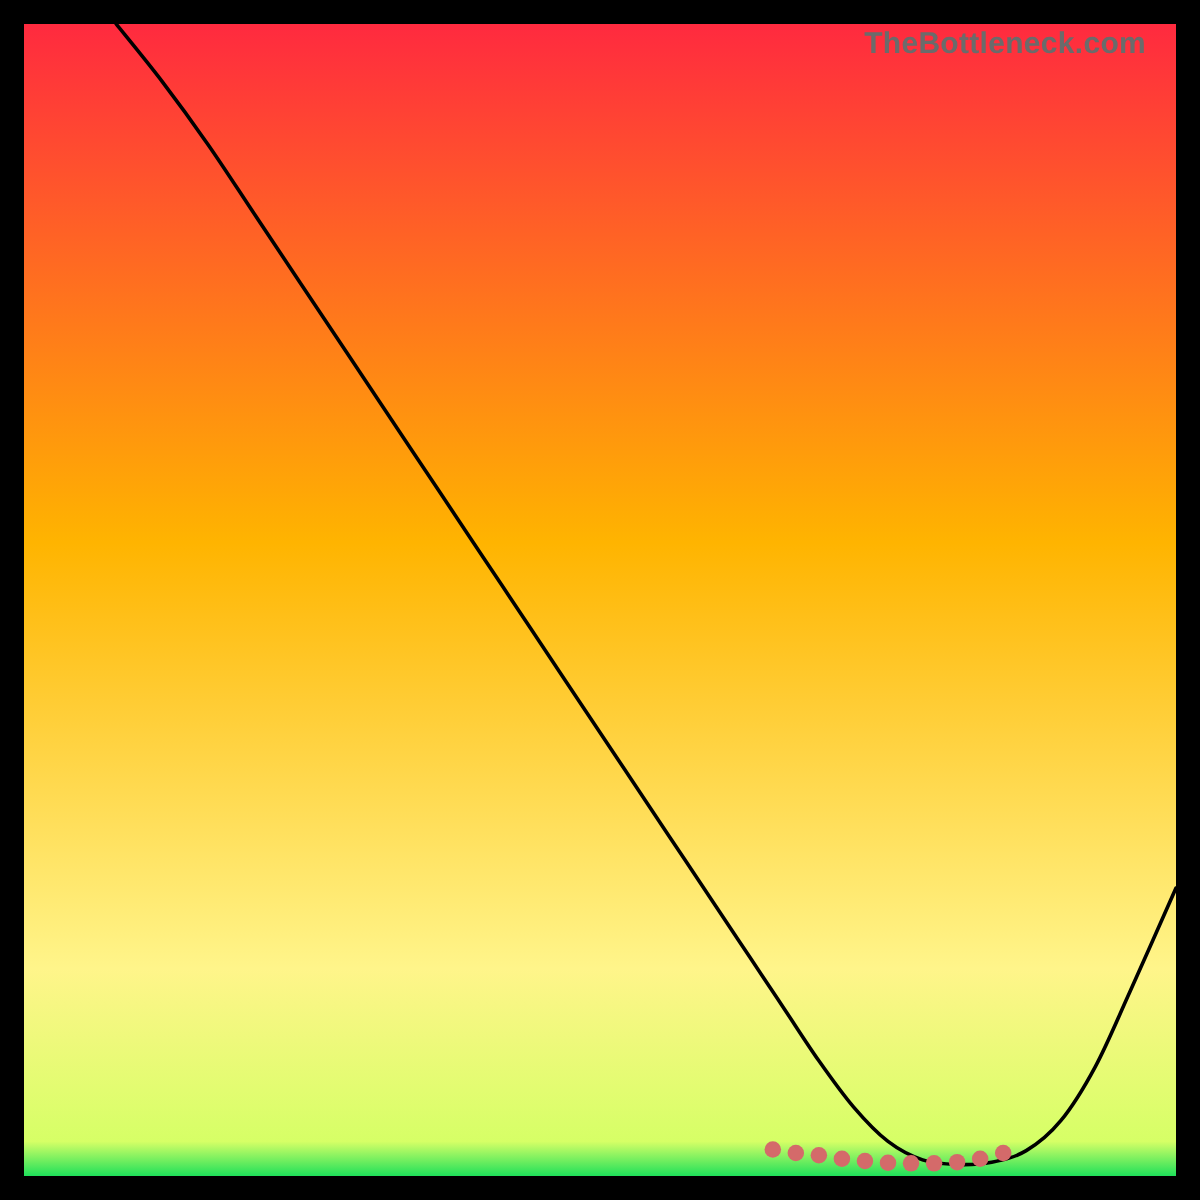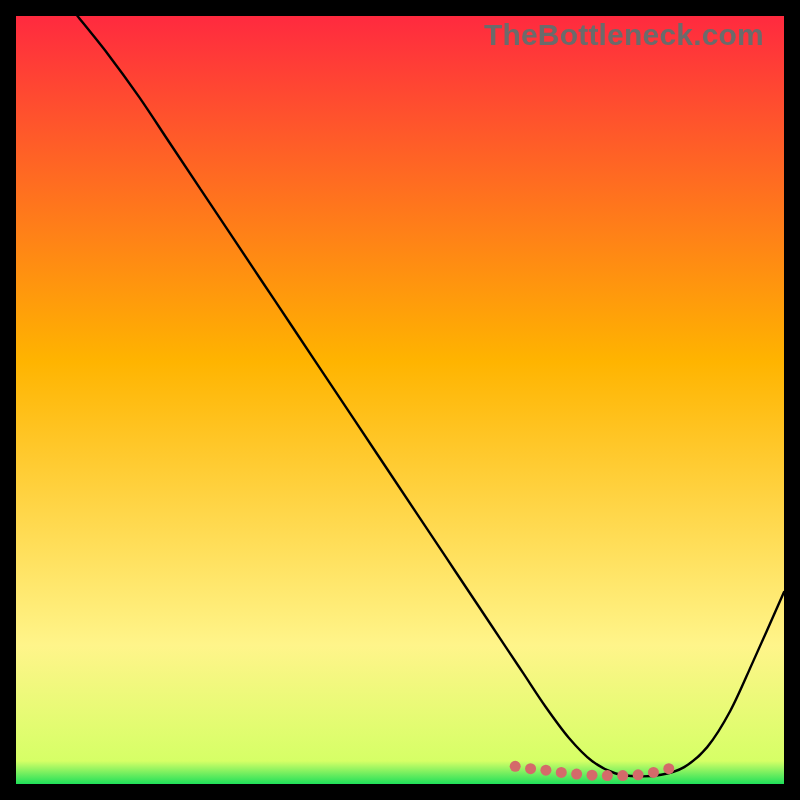--- a/index.html
+++ b/index.html
@@ -22,21 +22,21 @@
   svg.plot {
     position: absolute;
     left: 0;
     top: 0;
   }
   .watermark {
     position: absolute;
     top: 2px;
     right: 20px;
     color: #6b6b6b;
-    font-size: 30px;
+    font-size: 20px;
     font-weight: 600;
     font-family: Arial, Helvetica, sans-serif;
     letter-spacing: 0.2px;
     user-select: none;
   }
 </style>
 </head>
 <body>
 
 <div class="frame">

